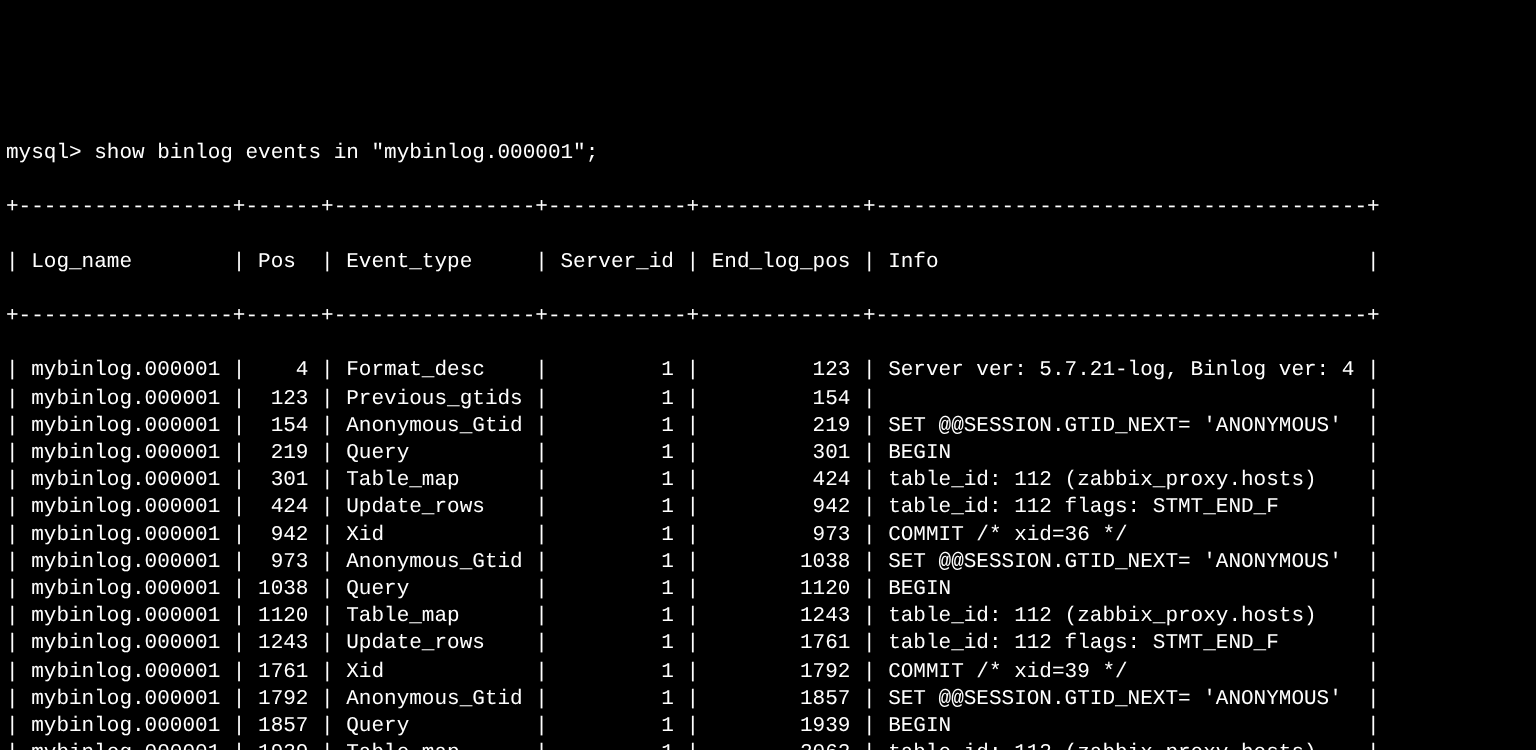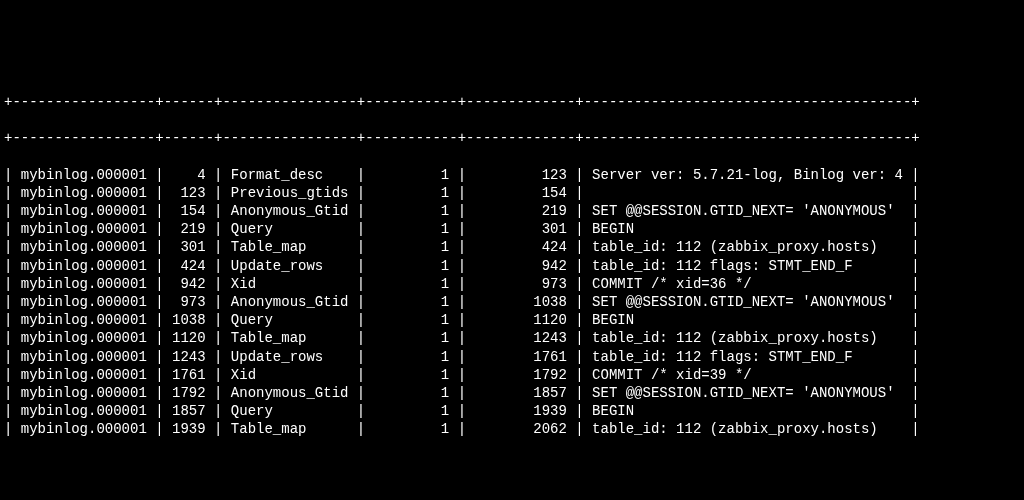--- a/index.html
+++ b/index.html
@@ -16,19 +16,21 @@
   .terminal {
     padding: 2px 4px;
   }
 </style>
 </head>
 <body>
 
 
 
 <div class="terminal">
+<div>mysql&gt; show binlog events in "mybinlog.000001";</div>
 <div>+-----------------+------+----------------+-----------+-------------+---------------------------------------+</div>
+<div>| Log_name        | Pos  | Event_type     | Server_id | End_log_pos | Info                                  |</div>
 <div>+-----------------+------+----------------+-----------+-------------+---------------------------------------+</div>
 <div id="rows"><div>| mybinlog.000001 |    4 | Format_desc    |         1 |         123 | Server ver: 5.7.21-log, Binlog ver: 4 |</div><div>| mybinlog.000001 |  123 | Previous_gtids |         1 |         154 |                                       |</div><div>| mybinlog.000001 |  154 | Anonymous_Gtid |         1 |         219 | SET @@SESSION.GTID_NEXT= 'ANONYMOUS'  |</div><div>| mybinlog.000001 |  219 | Query          |         1 |         301 | BEGIN                                 |</div><div>| mybinlog.000001 |  301 | Table_map      |         1 |         424 | table_id: 112 (zabbix_proxy.hosts)    |</div><div>| mybinlog.000001 |  424 | Update_rows    |         1 |         942 | table_id: 112 flags: STMT_END_F       |</div><div>| mybinlog.000001 |  942 | Xid            |         1 |         973 | COMMIT /* xid=36 */                   |</div><div>| mybinlog.000001 |  973 | Anonymous_Gtid |         1 |        1038 | SET @@SESSION.GTID_NEXT= 'ANONYMOUS'  |</div><div>| mybinlog.000001 | 1038 | Query          |         1 |        1120 | BEGIN                                 |</div><div>| mybinlog.000001 | 1120 | Table_map      |         1 |        1243 | table_id: 112 (zabbix_proxy.hosts)    |</div><div>| mybinlog.000001 | 1243 | Update_rows    |         1 |        1761 | table_id: 112 flags: STMT_END_F       |</div><div>| mybinlog.000001 | 1761 | Xid            |         1 |        1792 | COMMIT /* xid=39 */                   |</div><div>| mybinlog.000001 | 1792 | Anonymous_Gtid |         1 |        1857 | SET @@SESSION.GTID_NEXT= 'ANONYMOUS'  |</div><div>| mybinlog.000001 | 1857 | Query          |         1 |        1939 | BEGIN                                 |</div><div>| mybinlog.000001 | 1939 | Table_map      |         1 |        2062 | table_id: 112 (zabbix_proxy.hosts)    |</div></div>
 </div>
 
 
 
 
 </body></html>

